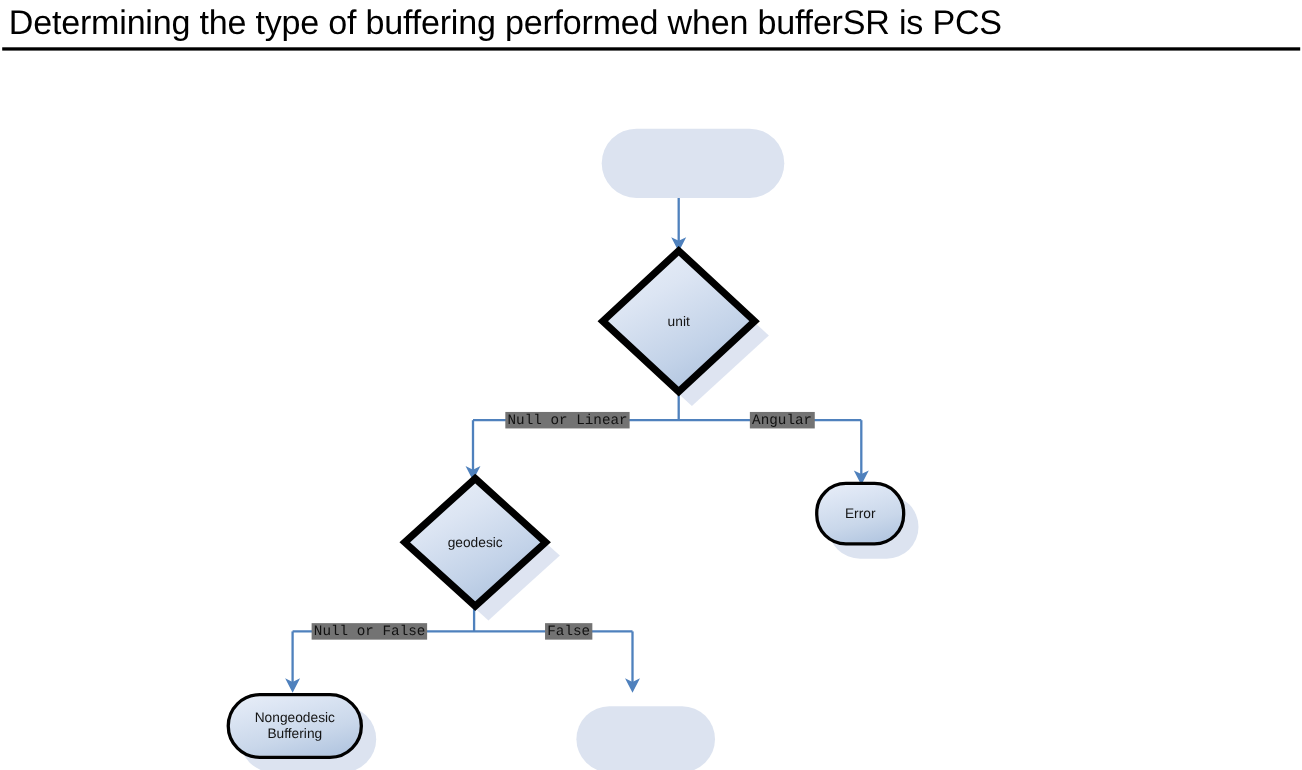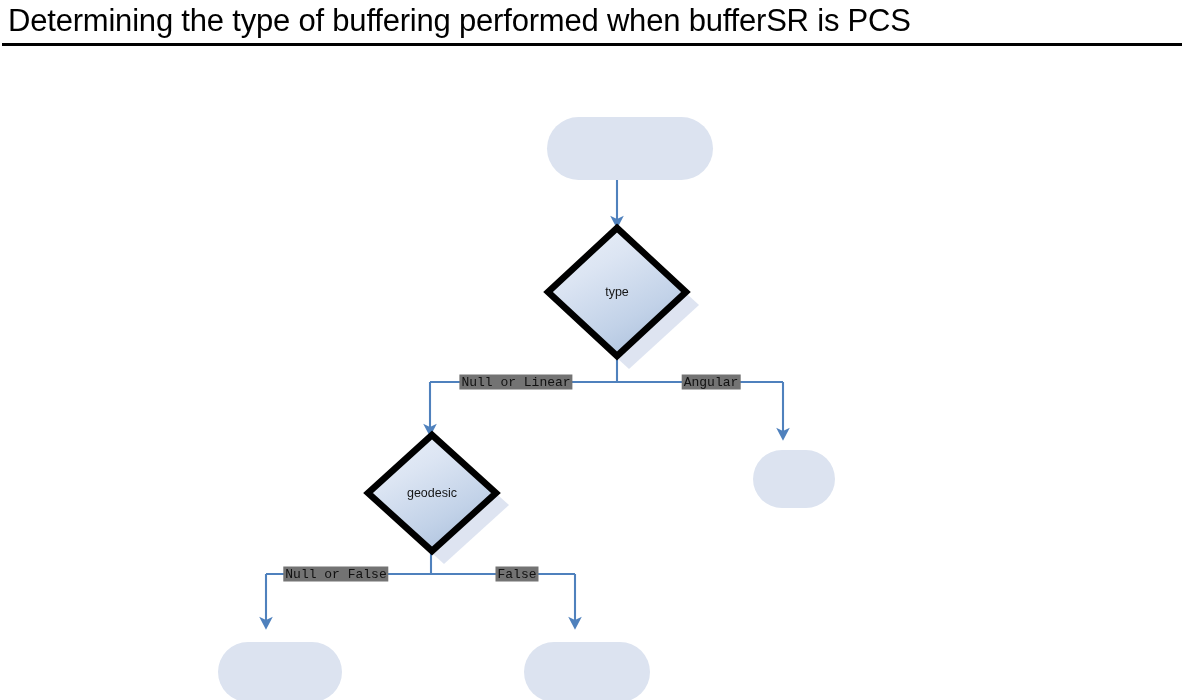--- a/index.html
+++ b/index.html
@@ -115,45 +115,52 @@
           <stop offset="0%" stop-color="#e9eff8"></stop>
           <stop offset="30%" stop-color="#dce5f3"></stop>
           <stop offset="70%" stop-color="#c2d2e8"></stop>
           <stop offset="100%" stop-color="#abc0dc"></stop>
         </linearGradient>
       </defs>
       <polygon points="81,13 151,77 81,141 11,77" fill="#dce3f0" opacity="0.95"></polygon>
       <polygon points="69,0 138,64 69,128 0,64" fill="url(#dg1)" stroke="#000000" stroke-width="6.5" stroke-linejoin="miter"></polygon>
     </svg>
     <div class="diamond-label">
-      <span>type</span>
+      <span>unit</span>
     </div>
   </div>
 
   <div class="shadow rounded-sh" style="left:753px;top:450px;width:82px;height:58px;border-radius:30px;"></div>
+  <div class="node rounded" style="left:741px;top:438px;width:82px;height:58px;border-radius:28px;">
+    <span>Error</span>
+  </div>
 
   <div class="diamond-box" style="left:368px;top:435px;width:128px;height:116px;">
     <svg width="142" height="130" viewBox="0 0 142 130" xmlns="http://www.w3.org/2000/svg">
       <defs>
         <linearGradient id="dg2" x1="0.18" y1="0" x2="0.78" y2="1">
           <stop offset="0%" stop-color="#e9eff8"></stop>
           <stop offset="30%" stop-color="#dce5f3"></stop>
           <stop offset="70%" stop-color="#c2d2e8"></stop>
           <stop offset="100%" stop-color="#abc0dc"></stop>
         </linearGradient>
       </defs>
       <polygon points="76,12 141,70 76,129 11,70" fill="#dce3f0" opacity="0.95"></polygon>
       <polygon points="64,0 128,58 64,116 0,58" fill="url(#dg2)" stroke="#000000" stroke-width="6.5" stroke-linejoin="miter"></polygon>
     </svg>
     <div class="diamond-label">
       <span>geodesic</span>
     </div>
   </div>
 
   <div class="shadow rounded-sh" style="left:218px;top:642px;width:124px;height:60px;"></div>
+  <div class="node rounded" style="left:206px;top:630px;width:124px;height:60px;border-radius:30px;flex-direction:column;">
+    <span>Nongeodesic</span>
+    <span>Buffering</span>
+  </div>
 
   <div class="shadow rounded-sh" style="left:524px;top:642px;width:126px;height:60px;"></div>
 
   <div class="edge-label" style="left:516px;top:382px;">Null or Linear</div>
 
   <div class="edge-label" style="left:711px;top:382px;">Angular</div>
 
   <div class="edge-label" style="left:336px;top:574px;">Null or False</div>
 
   <div class="edge-label" style="left:517px;top:574px;">False</div>

